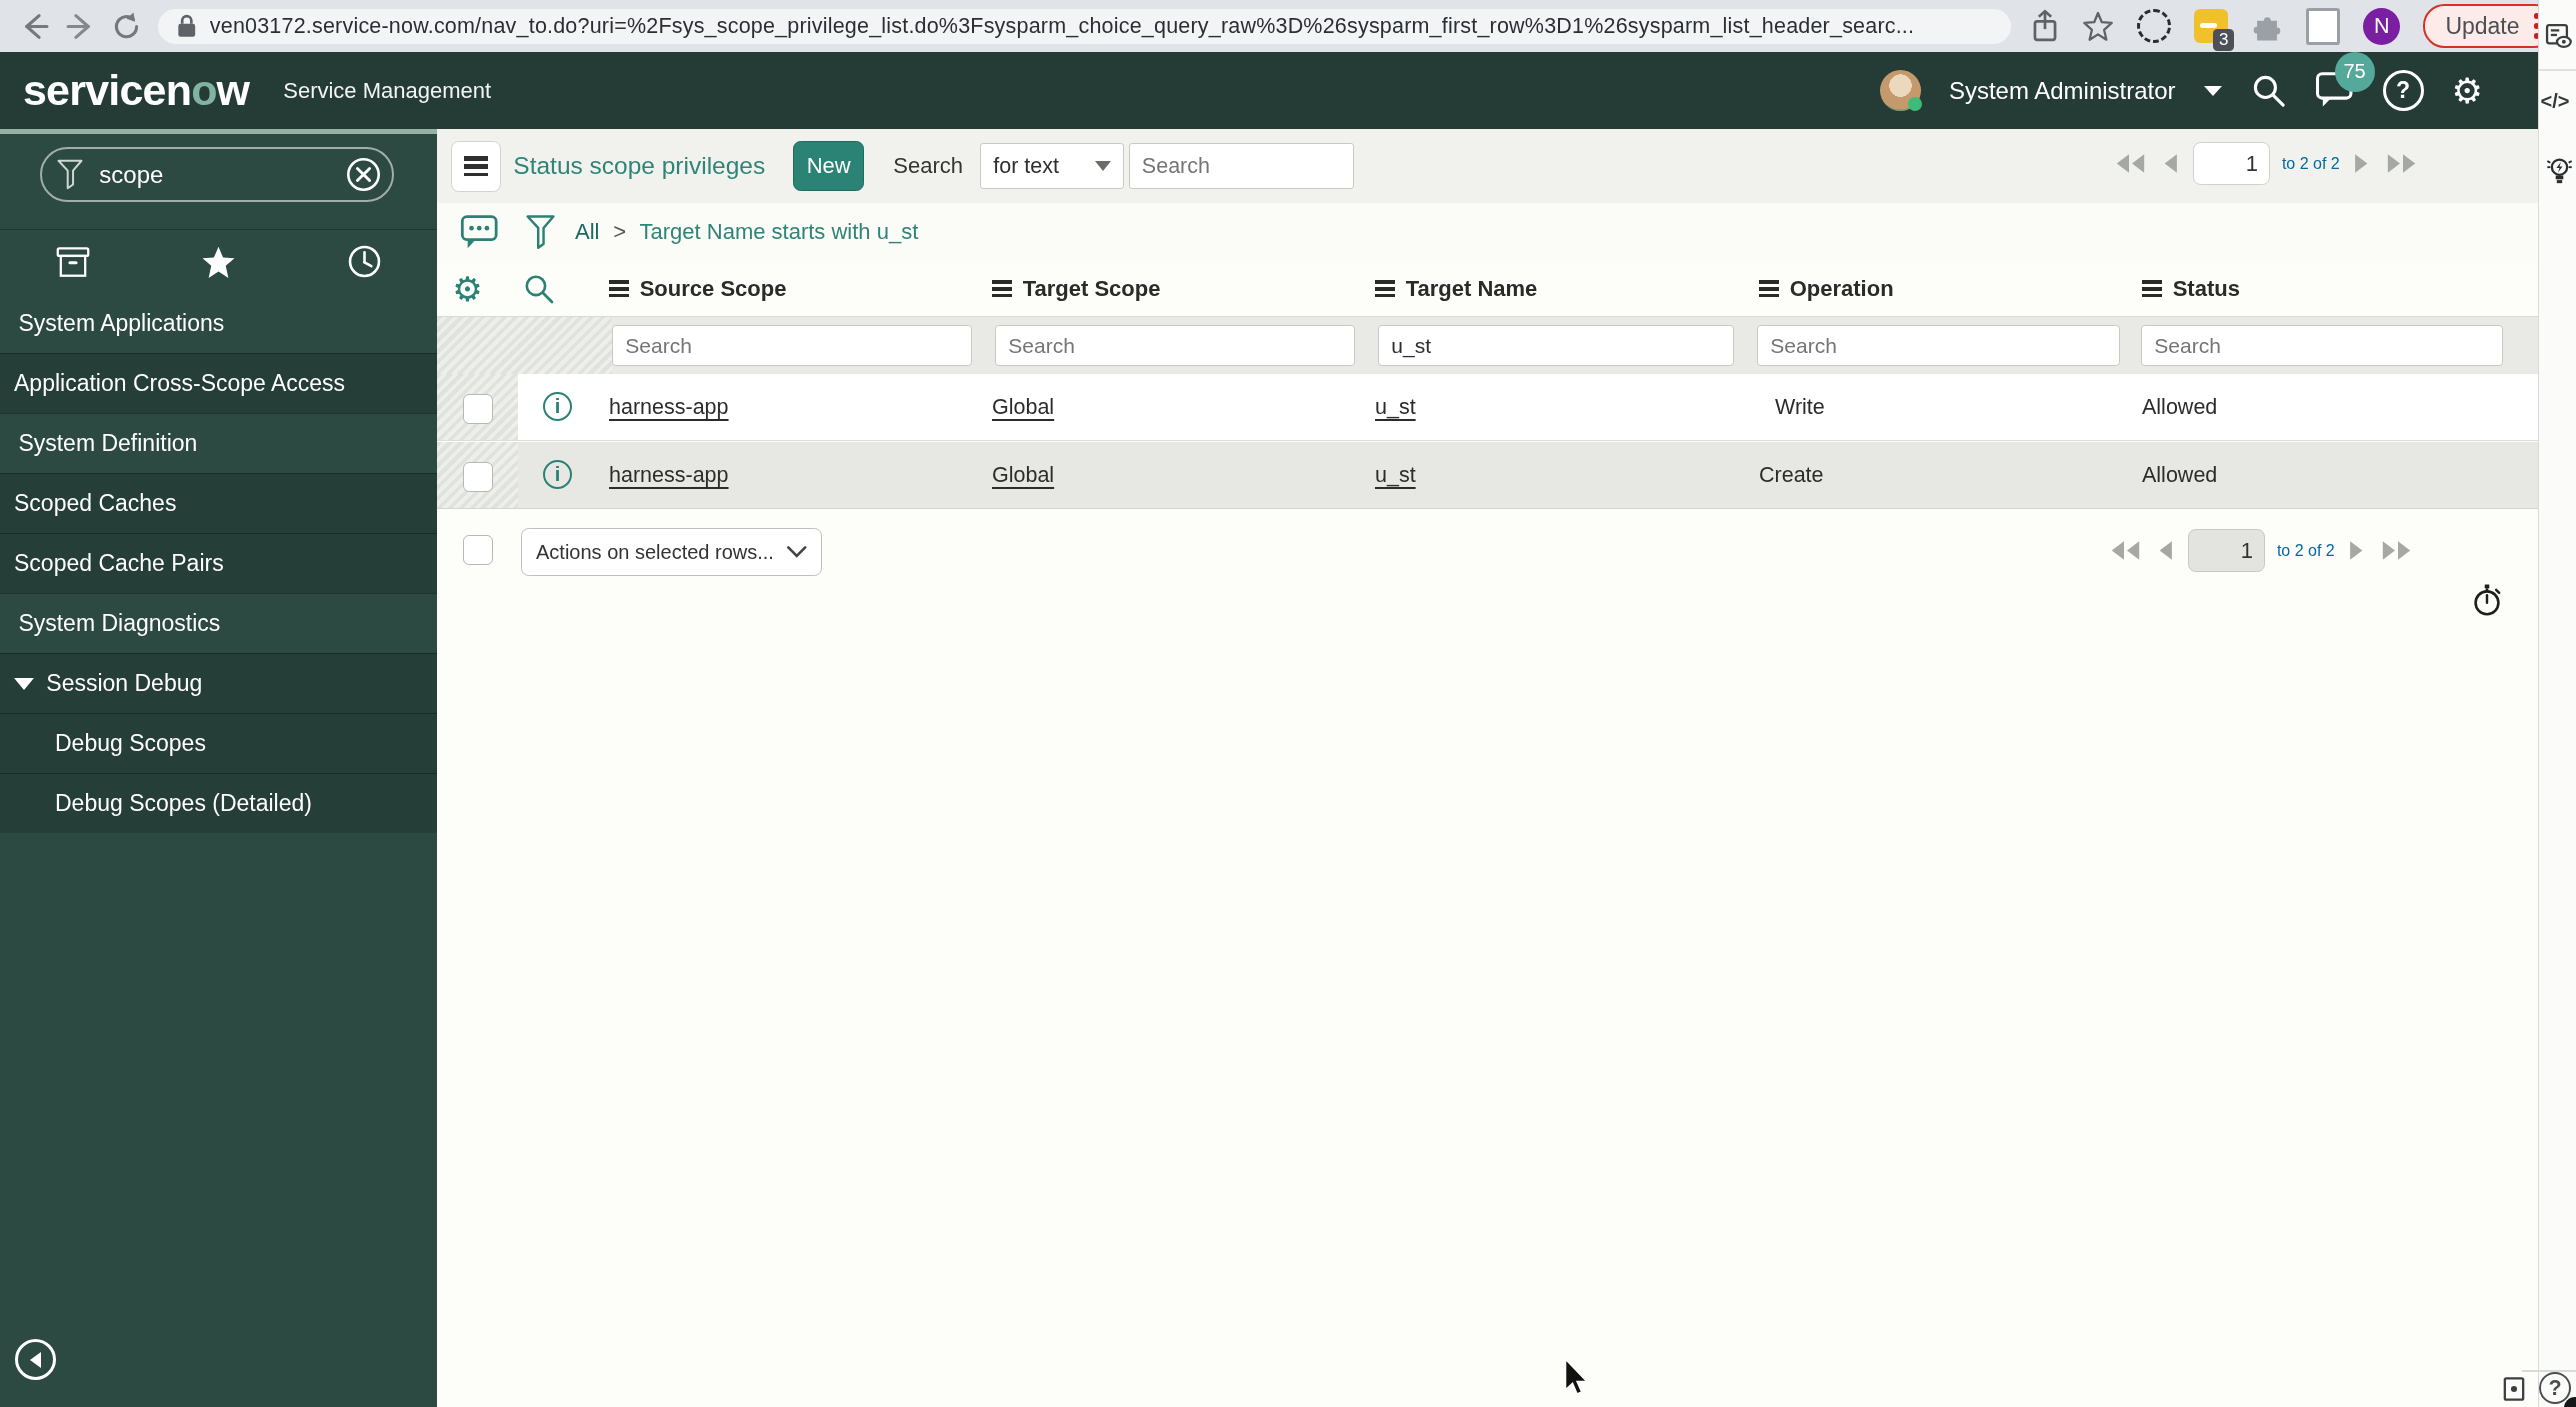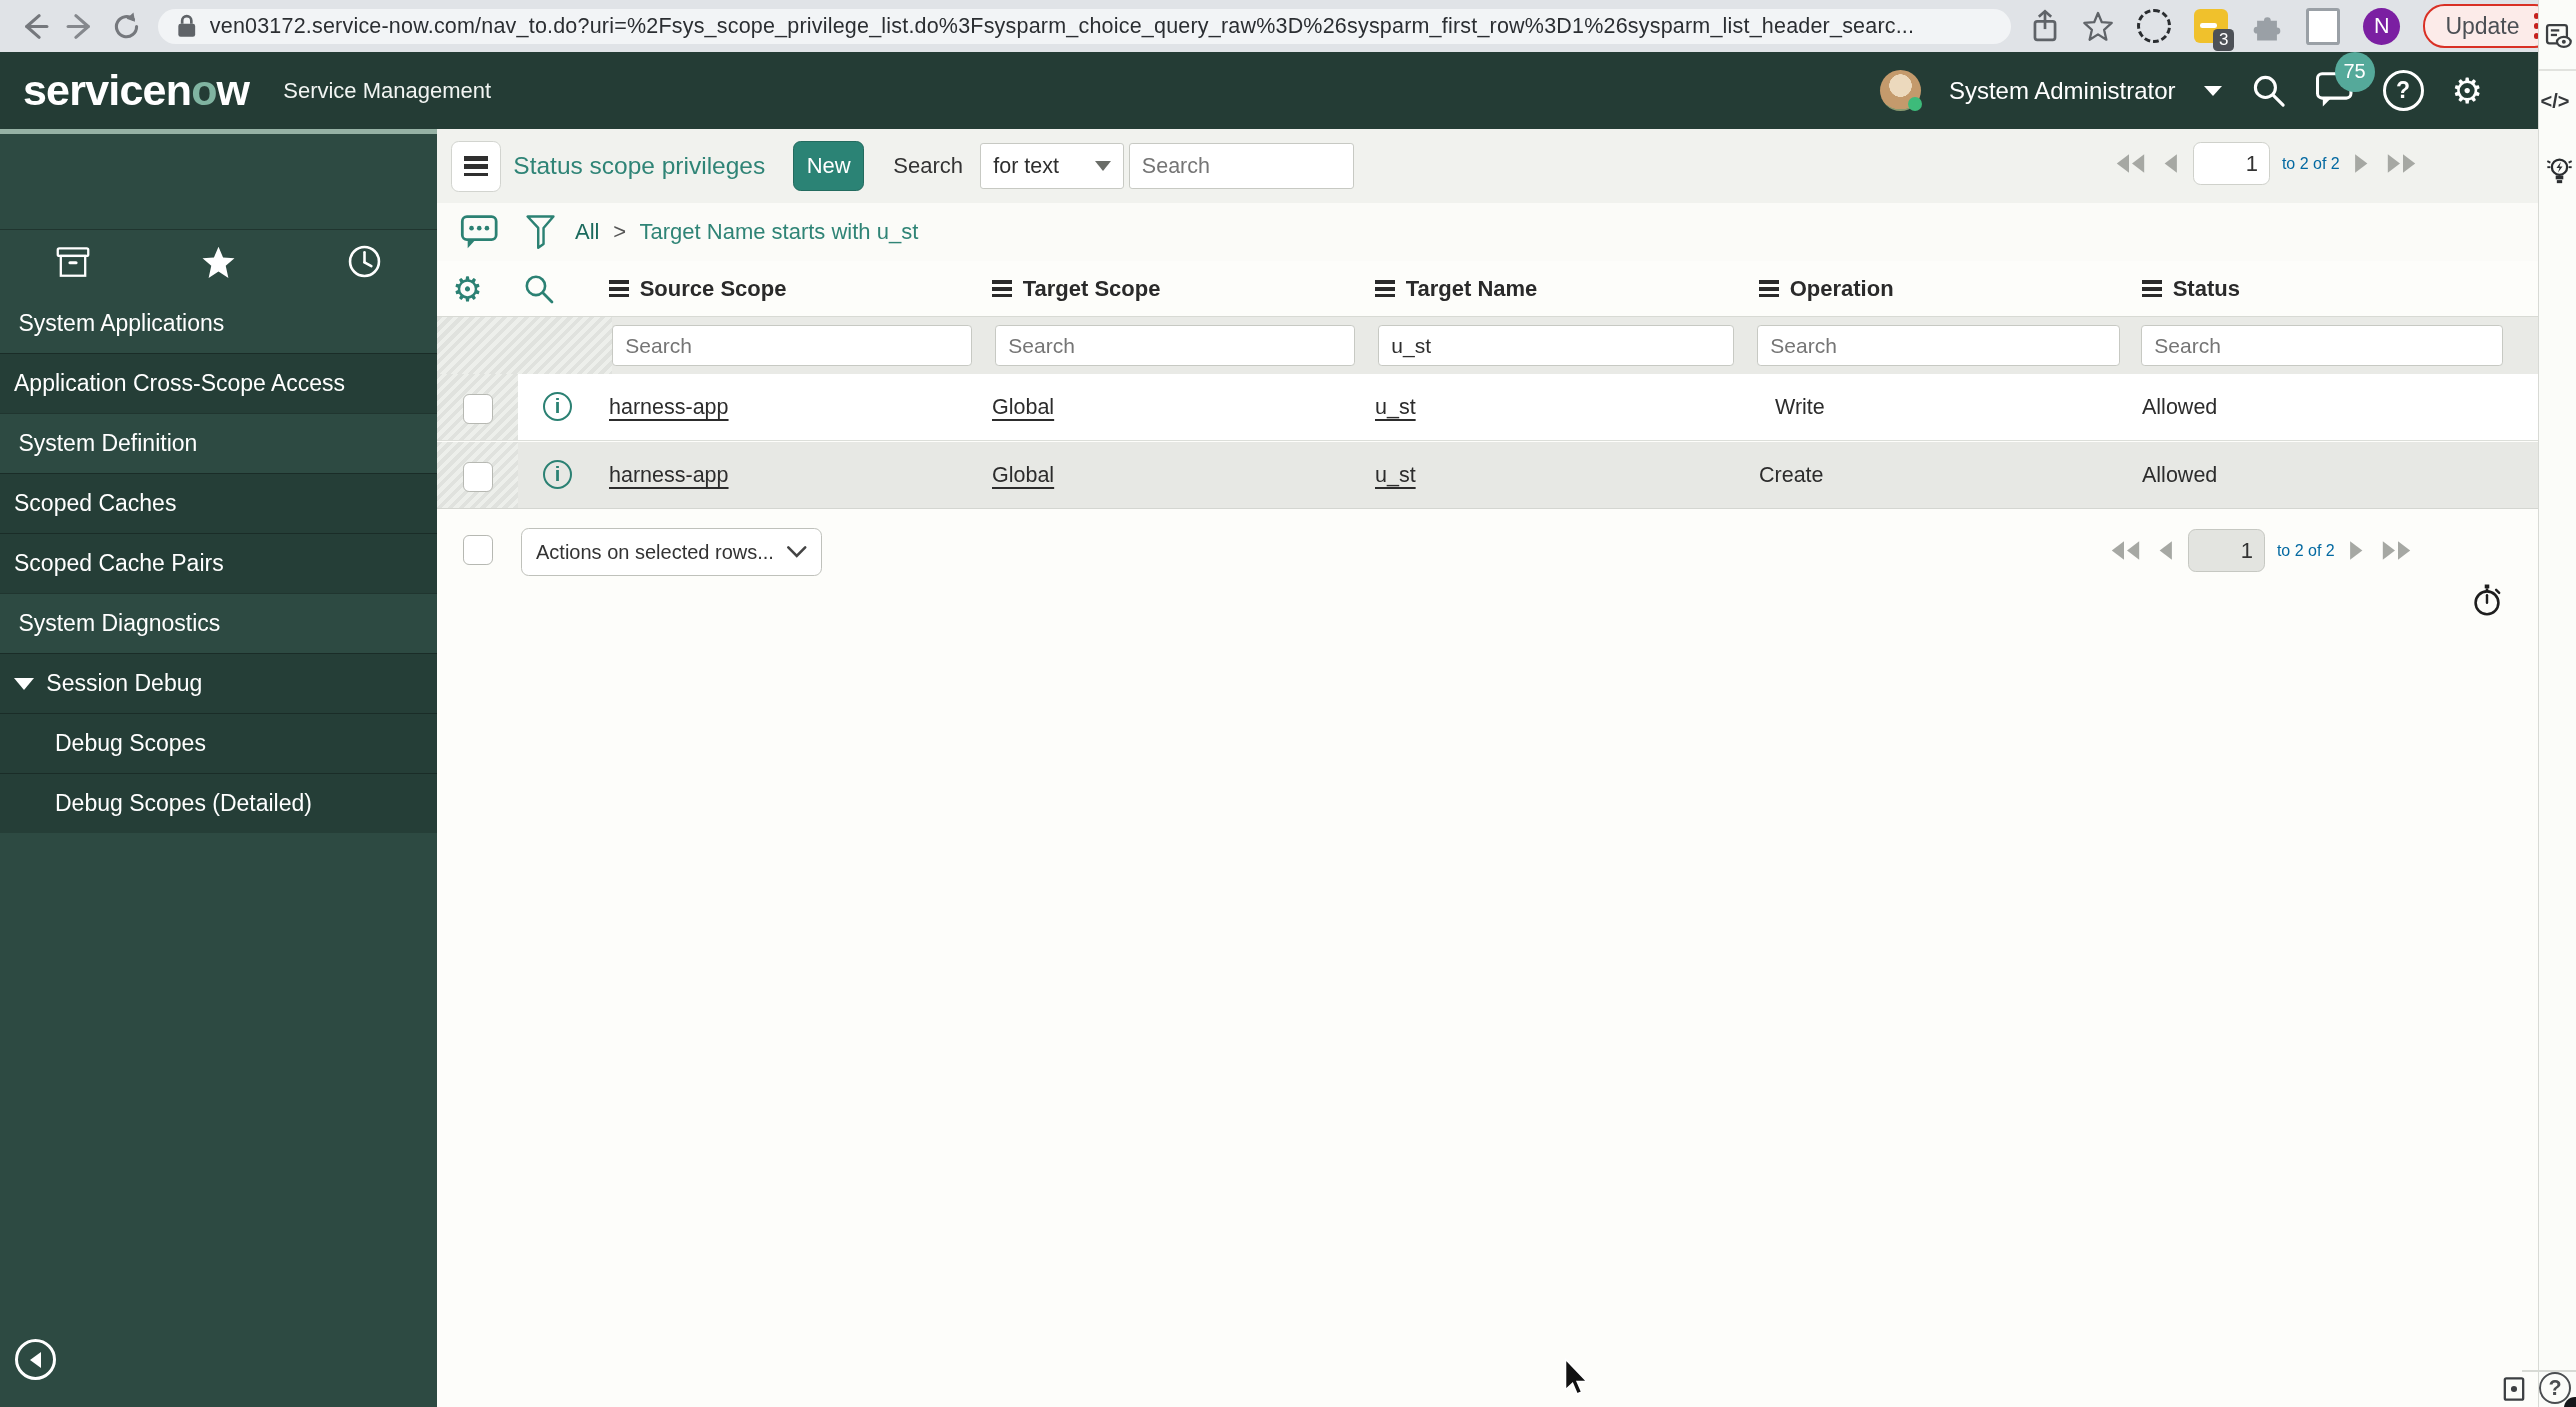--- a/index.html
+++ b/index.html
@@ -264,20 +264,35 @@
           </svg>
         <span id="notif-badge">75</span>
       </span>
       <span class="banner-help">?</span>
       <span class="gear-glyph">⚙</span>
     </div>
   </div>
 
   <div id="sidebar">
     <div id="sidebar-top-line"></div>
+    <div id="nav-filter">
+      <span style="display:flex;">
+        <svg width="26" height="31" viewBox="0 0 34 40">
+            <path d="M2 2 H32 L21 15 V33 L14 38 V15 Z" stroke="#cdd8d2" stroke-width="2.6" fill="none" stroke-linejoin="round"></path>
+          </svg>
+      </span>
+      <input type="text" value="scope" style="">
+      <span style="display:flex;">
+        <svg width="35" height="35" viewBox="0 0 46 46">
+            <circle cx="23" cy="23" r="20" stroke="#fff" stroke-width="3.4" fill="none"></circle>
+            <line x1="15" y1="15" x2="31" y2="31" stroke="#fff" stroke-width="3.8" stroke-linecap="round"></line>
+            <line x1="31" y1="15" x2="15" y2="31" stroke="#fff" stroke-width="3.8" stroke-linecap="round"></line>
+          </svg>
+      </span>
+    </div>
     <div id="nav-tabs">
       <span class="nav-tab">
         <svg width="34" height="32" viewBox="0 0 44 42">
             <rect x="2" y="3" width="40" height="10" rx="2" stroke="#fff" stroke-width="3" fill="none"></rect>
             <rect x="6" y="13" width="32" height="26" stroke="#fff" stroke-width="3" fill="none"></rect>
             <rect x="16" y="20" width="12" height="4" rx="2" fill="#fff"></rect>
           </svg>
       </span>
       <span class="nav-tab">
         <svg width="35" height="34" viewBox="0 0 46 44">

